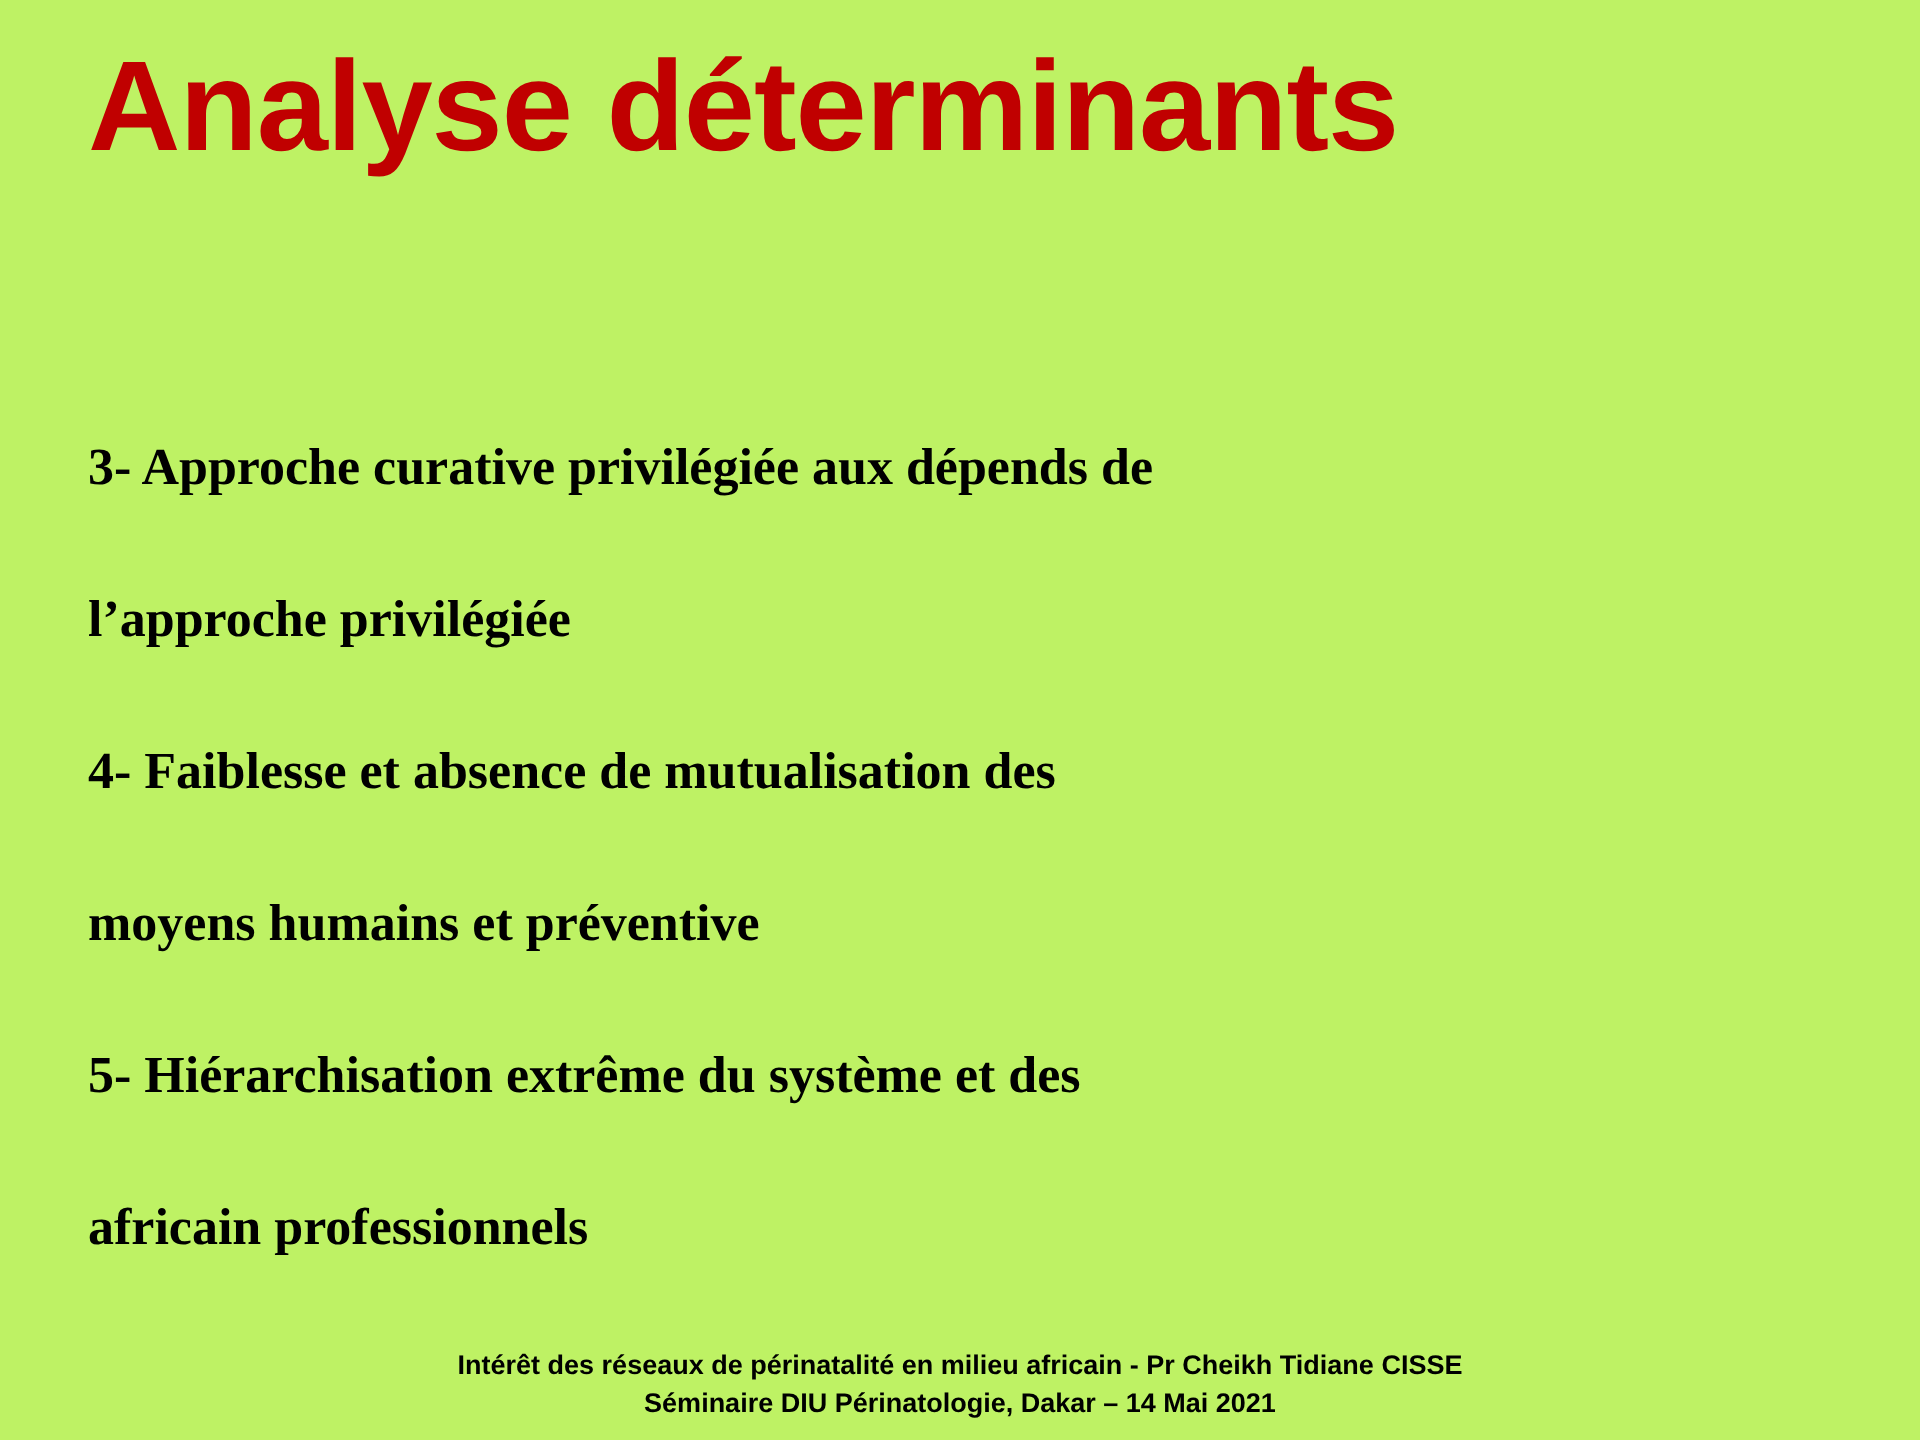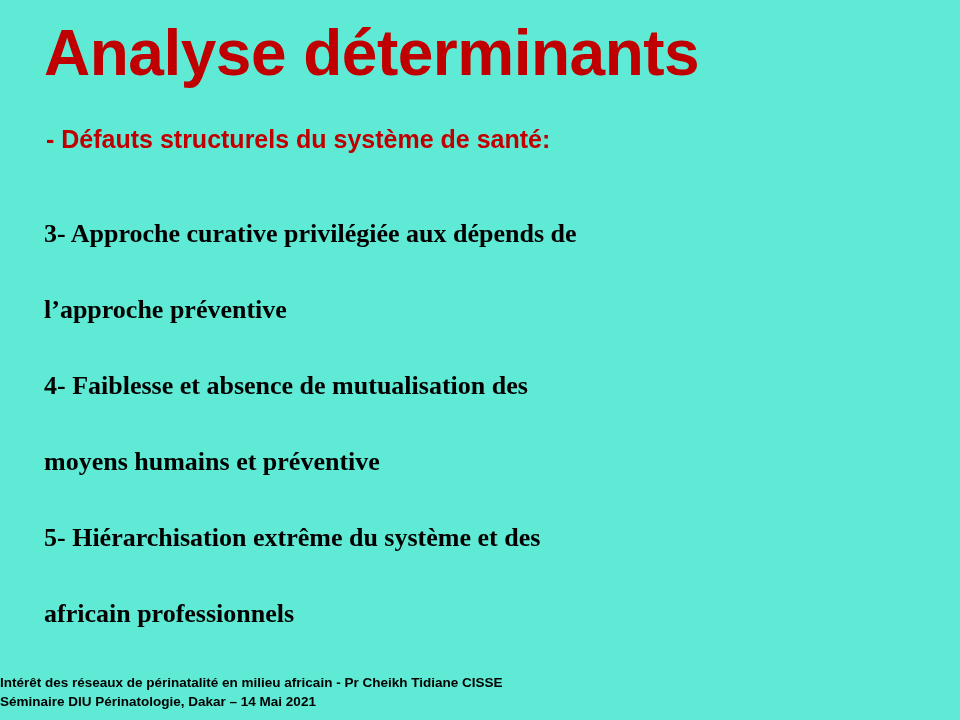--- a/index.html
+++ b/index.html
@@ -10,21 +10,21 @@
     width: 960px;
     height: 720px;
     background: #ffffff;
     font-family: "Liberation Sans", sans-serif;
     overflow: hidden;
   }
   .slide {
     position: relative;
     width: 960px;
     height: 720px;
-    background: #5eead4;
+    background: #bef264;
     box-sizing: border-box;
   }
   .title {
     position: absolute;
     left: 44px;
     top: 18px;
     width: 890px;
     color: #C00000;
     font-size: 64px;
     font-weight: bold;
@@ -61,44 +61,43 @@
     display: block;
     height: 76px;
     line-height: 76px;
     white-space: nowrap;
   }
   .footer {
     position: absolute;
     left: 0;
     right: 0;
     bottom: 8px;
-    text-align: left;
+    text-align: center;
     color: #000000;
     font-size: 13.5px;
     font-weight: bold;
     line-height: 1.45;
   }
   .footer .fline {
     display: block;
   }
 </style>
 </head>
 <body>
 
 <div class="slide">
 
   <div class="title">Analyse déterminants</div>
 
-  <div class="subtitle">- Défauts structurels du système de santé:</div>
 
   <div class="body-block">
 
     <div class="para">
       <span class="line">3- Approche curative privilégiée aux dépends de</span>
-      <span class="line">l’approche préventive</span>
+      <span class="line">l’approche privilégiée</span>
     </div>
 
     <div class="para">
       <span class="line">4- Faiblesse et absence de mutualisation des</span>
       <span class="line">moyens humains et préventive</span>
     </div>
 
     <div class="para">
       <span class="line">5- Hiérarchisation extrême du système et des</span>
       <span class="line">africain professionnels</span>

